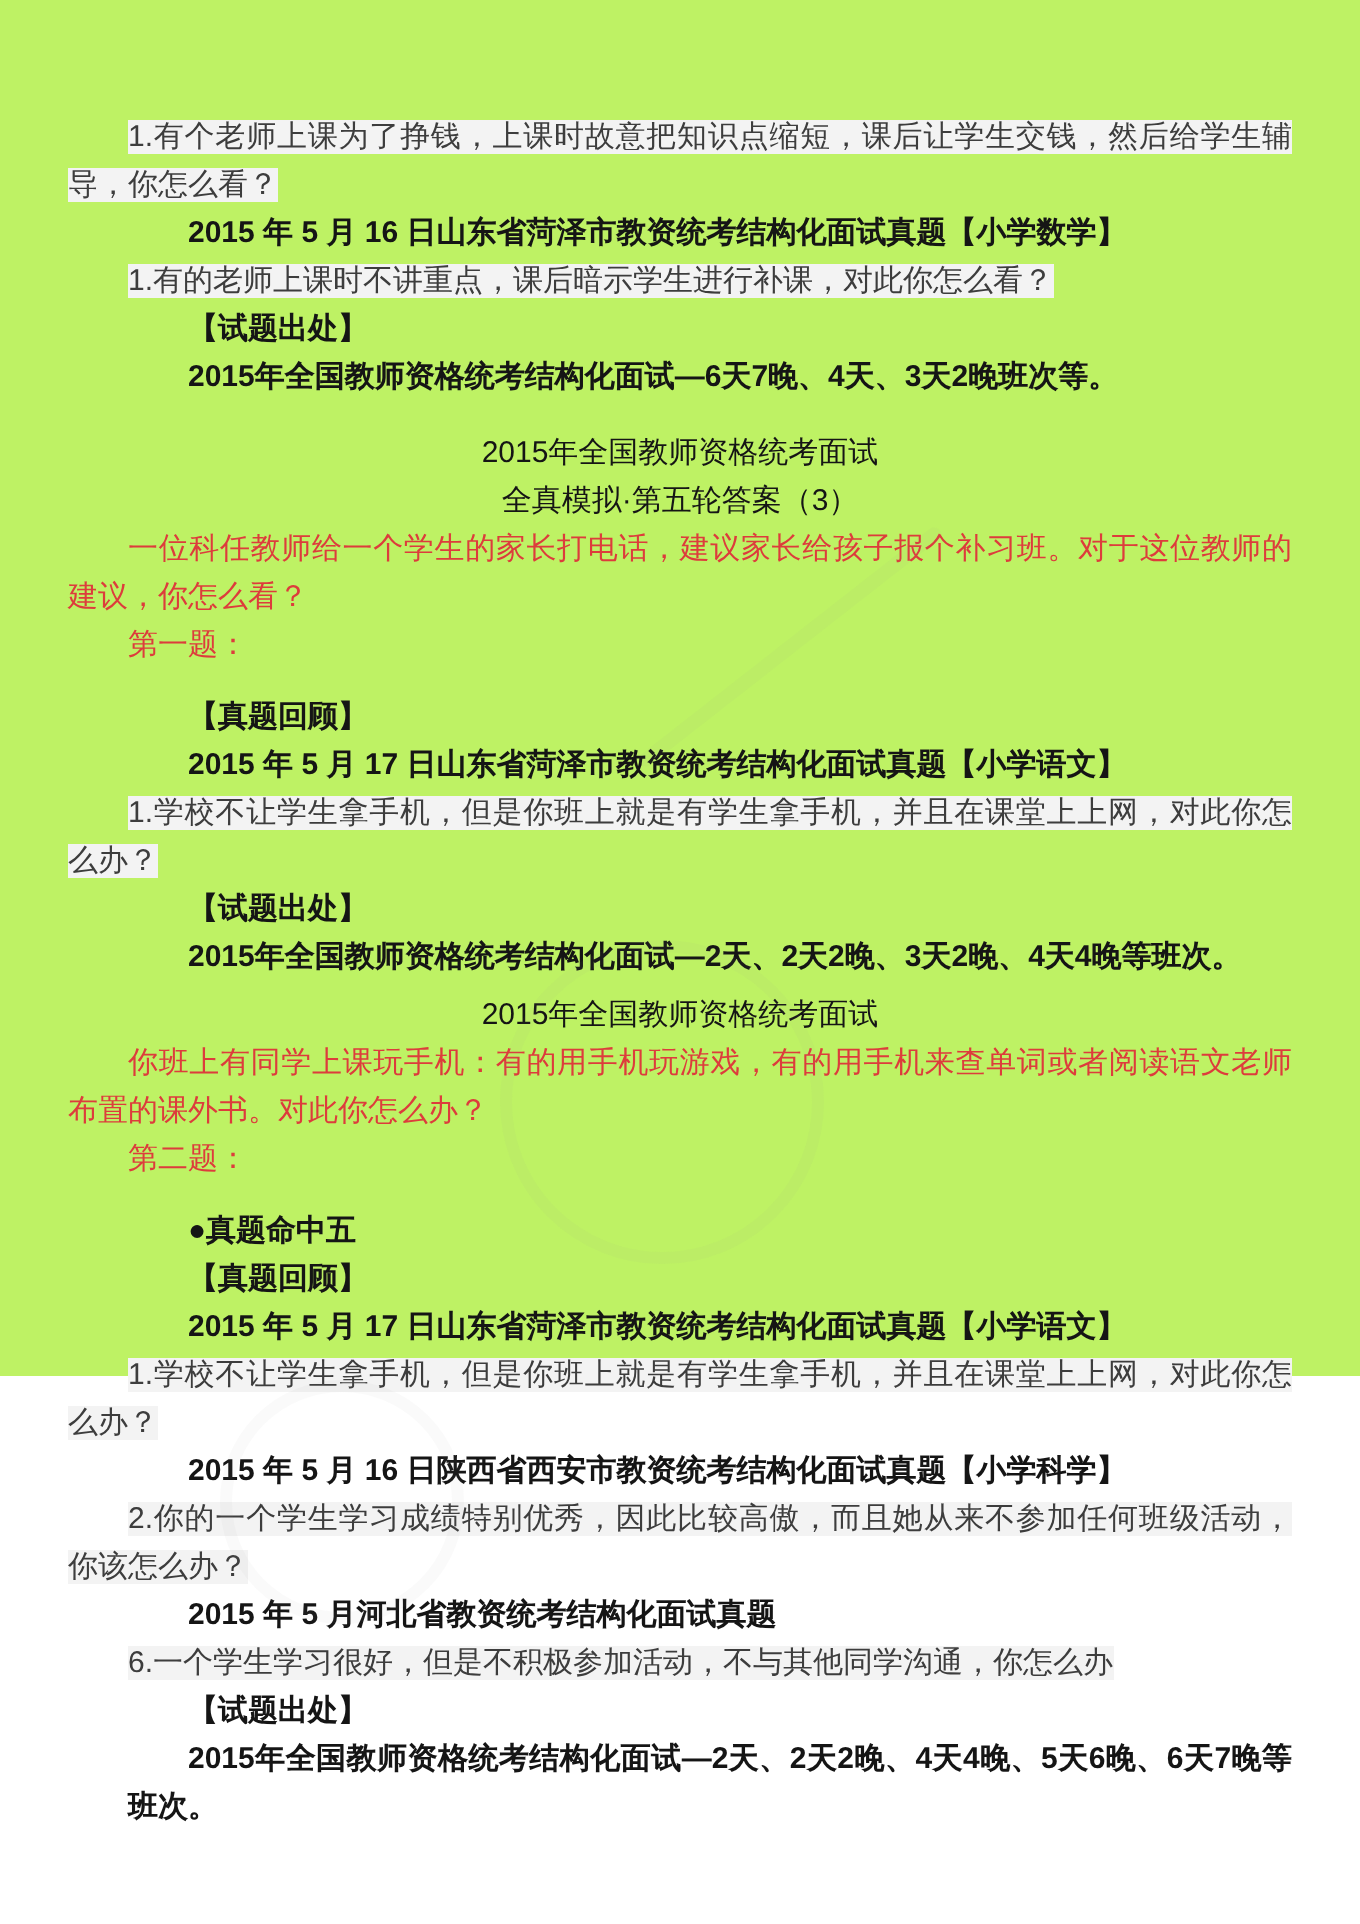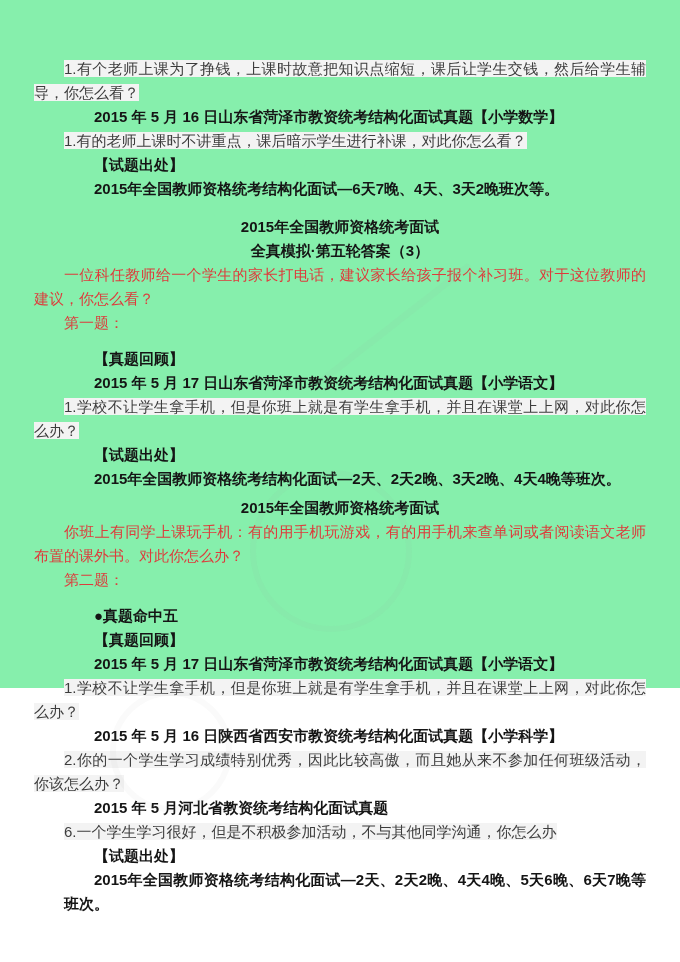--- a/index.html
+++ b/index.html
@@ -6,28 +6,28 @@
   body{
     width:680px;height:962px;overflow:hidden;
     font-family:"Liberation Sans","DejaVu Sans",sans-serif;
   }
   .doc{
     position:relative;box-sizing:border-box;
     width:680px;height:688px;
     padding:57px 34px 0 34px;
     font-size:15px;line-height:24px;
     color:#3d3d3d;text-align:justify;
-    background:#86efac;
+    background:#bef264;
   }
   .section{margin:0;}
   .para{margin:0;padding:0;}
   .indent{text-indent:2em;}
   .p-body{color:#3d3d3d;font-weight:400;}
   .p-bold{color:#151515;font-weight:700;margin-left:30px;}
-  .p-heading{color:#151515;font-weight:700;text-align:center;text-indent:0;}
+  .p-heading{color:#151515;font-weight:400;text-align:center;text-indent:0;}
   .p-red{color:#dd3c3c;font-weight:400;}
   .hl{background:#f3f3f3;}
   
   .watermark{position:absolute;left:0;top:0;width:680px;height:962px;pointer-events:none;}
   .wm-circle{position:absolute;border:6px solid rgba(150,150,150,0.05);border-radius:50%;}
   .wm-c1{width:150px;height:150px;left:250px;top:470px;}
   .wm-c2{width:110px;height:110px;left:110px;top:690px;}
   .wm-line{position:absolute;width:190px;height:7px;background:rgba(150,150,150,0.05);
            transform:rotate(-38deg);left:300px;top:320px;border-radius:4px;}
 </style>

